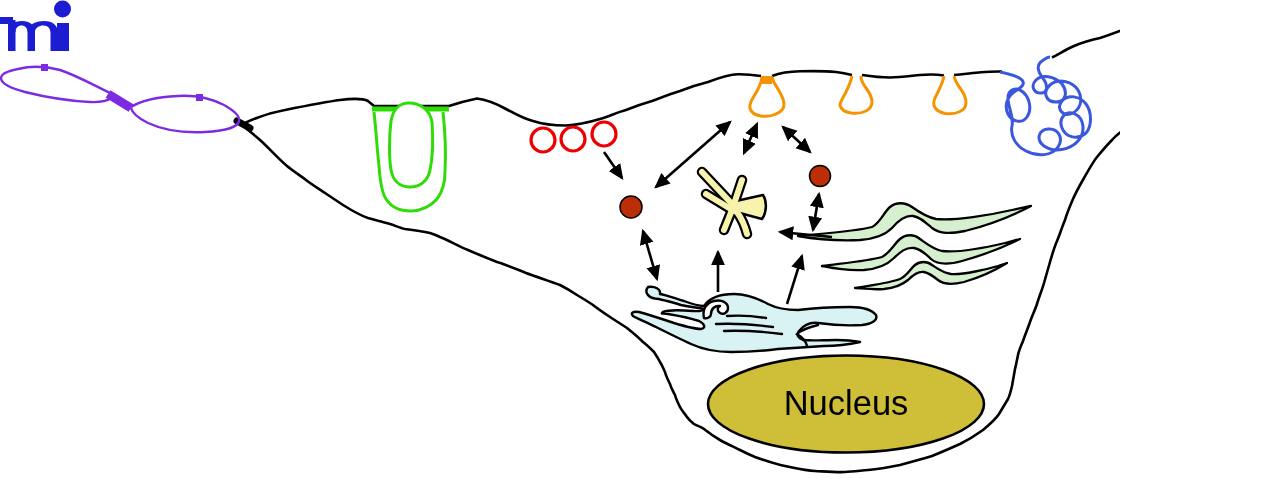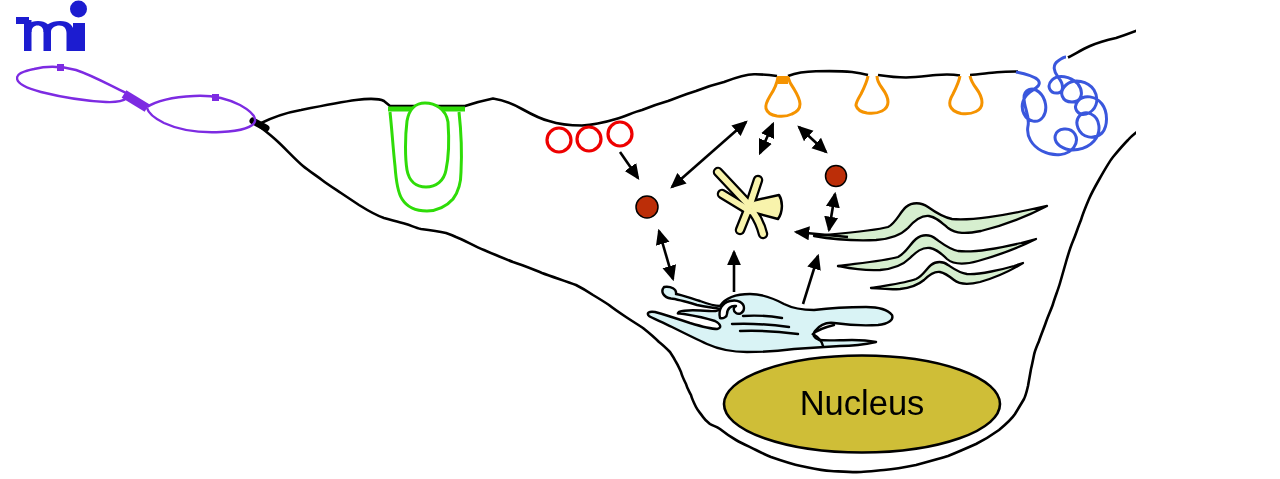--- a/index.html
+++ b/index.html
@@ -1,16 +1,16 @@
 <!DOCTYPE html>
 <html><head>
 <meta charset="utf-8">
 <style>
 html,body{margin:0;padding:0;background:#ffffff;}
-#wrap{position:relative;width:1120px;height:479px;overflow:hidden;background:#fff;margin-left:16px;}
+#wrap{position:relative;width:1120px;height:479px;overflow:hidden;background:#fff;}
 svg{position:absolute;left:0;top:0;}
 .nuctext{font-family:"Liberation Sans",sans-serif;font-size:34.5px;fill:#000;}
 </style>
 </head>
 <body>
 <div id="wrap">
 <svg width="1280" height="479" viewBox="0 0 1280 479">
 <defs>
 <marker id="ah" viewBox="0 0 10 10" refX="8.5" refY="5" markerWidth="6" markerHeight="6" orient="auto-start-reverse">
   <path d="M0,0.5 L10,5 L0,9.5 z" fill="#000"></path>

